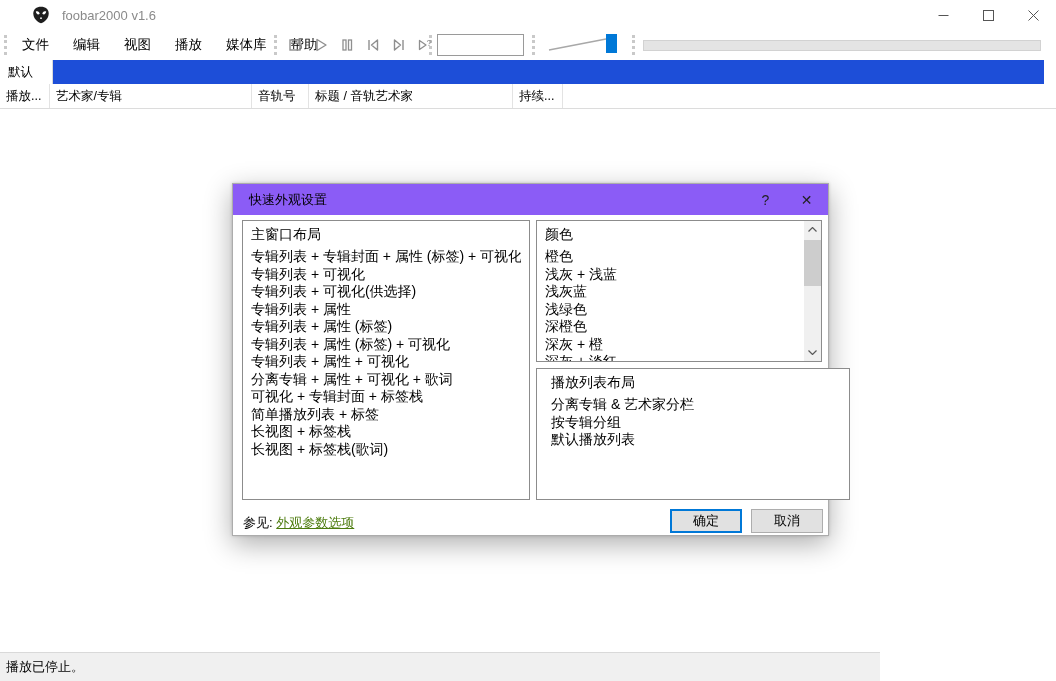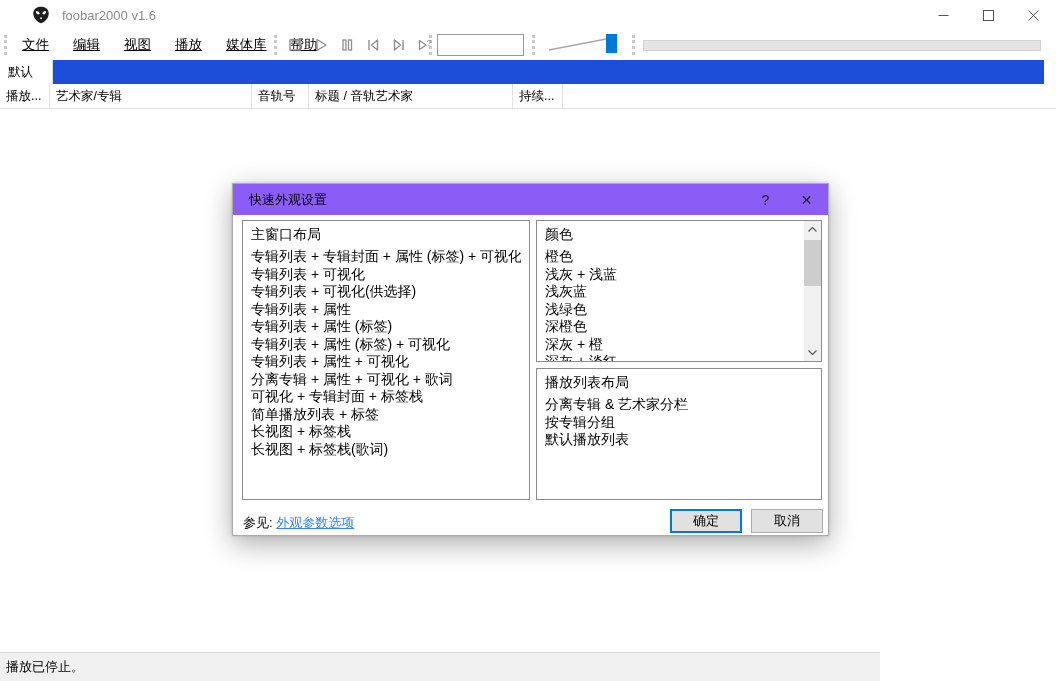--- a/index.html
+++ b/index.html
@@ -19,21 +19,21 @@
   }
   .app-icon { margin-left: 32px; width: 18px; height: 18px; }
   .app-title { margin-left: 12px; font-size: 13px; color: #8a8a8a; }
   .win-controls { position: absolute; right: 0; top: 0; height: 30px; display: flex; }
   .win-btn { width: 45px; height: 30px; display: flex; align-items: center; justify-content: center; background: transparent; border: none; cursor: default; }
 
   .menubar {
     position: absolute; left: 0; top: 30px; width: 1056px; height: 30px;
     background: #ffffff;
   }
-  .menu-items { position: absolute; left: 10px; top: 0; height: 30px; display: flex; align-items: center; text-decoration: underline; }
+  .menu-items { position: absolute; left: 10px; top: 0; height: 30px; display: flex; align-items: center; }
   .menu-items .menu-item { padding: 0 12px; font-size: 13.5px; line-height: 30px; }
 
   .grip {
     position: absolute; top: 35px; width: 3px; height: 20px;
     border-left: 3px dotted #c9c9c9;
   }
   .playback { position: absolute; left: 284px; top: 34px; display: flex; gap: 4px; }
   .pb-btn { width: 22px; height: 22px; display: flex; align-items: center; justify-content: center; background: transparent; border: none; }
 
   .search-box {
@@ -89,30 +89,30 @@
 
   .lb {
     position: absolute; background: #fff; border: 1px solid #8c8c8c;
     font-size: 14px; overflow: hidden;
   }
   .lb-inner { padding: 5px 8px; }
   .lb-header { line-height: 17px; margin-bottom: 5px; white-space: nowrap; }
   .lb-item { line-height: 17.5px; white-space: nowrap; overflow: hidden; }
   .lb-main   { left: 9px;   top: 36px;  width: 288px; height: 280px; }
   .lb-colors { left: 303px; top: 36px;  width: 286px; height: 142px; }
-  .lb-pl     { left: 303px; top: 184px; width: 286px; height: 132px; }
+  .lb-pl     { left: 303px; top: 184px; width: 314px; height: 132px; padding-left: 6px; }
   .lb-colors .lb-inner { padding-right: 22px; }
 
   .sb { position: absolute; right: 0; top: 0; bottom: 0; width: 17px; background: #f0f0f0; }
   .sb-arrow { position: absolute; left: 0; width: 17px; height: 17px; display: flex; align-items: center; justify-content: center; }
   .sb-up { top: 0; } .sb-down { bottom: 0; }
   .sb-thumb { position: absolute; left: 0; top: 19px; width: 17px; height: 46px; background: #cdcdcd; }
 
   .see-also { position: absolute; left: 10px; top: 330px; font-size: 13px; }
-  .link { color: #3b82f6; text-decoration: underline; cursor: pointer; }
+  .link { color: #4d7c0f; text-decoration: underline; cursor: pointer; }
 
   .dlg-button {
     position: absolute; top: 325px; width: 72px; height: 24px;
     font-size: 13px; font-family: "Liberation Sans", sans-serif;
     background: #e1e1e1; border: 1px solid #adadad; cursor: default;
   }
   .btn-ok { left: 437px; border: 2px solid #0078d7; background: #e5f1fb00; background: #e1e1e1; }
   .btn-cancel { left: 518px; }
 </style>
 </head>

